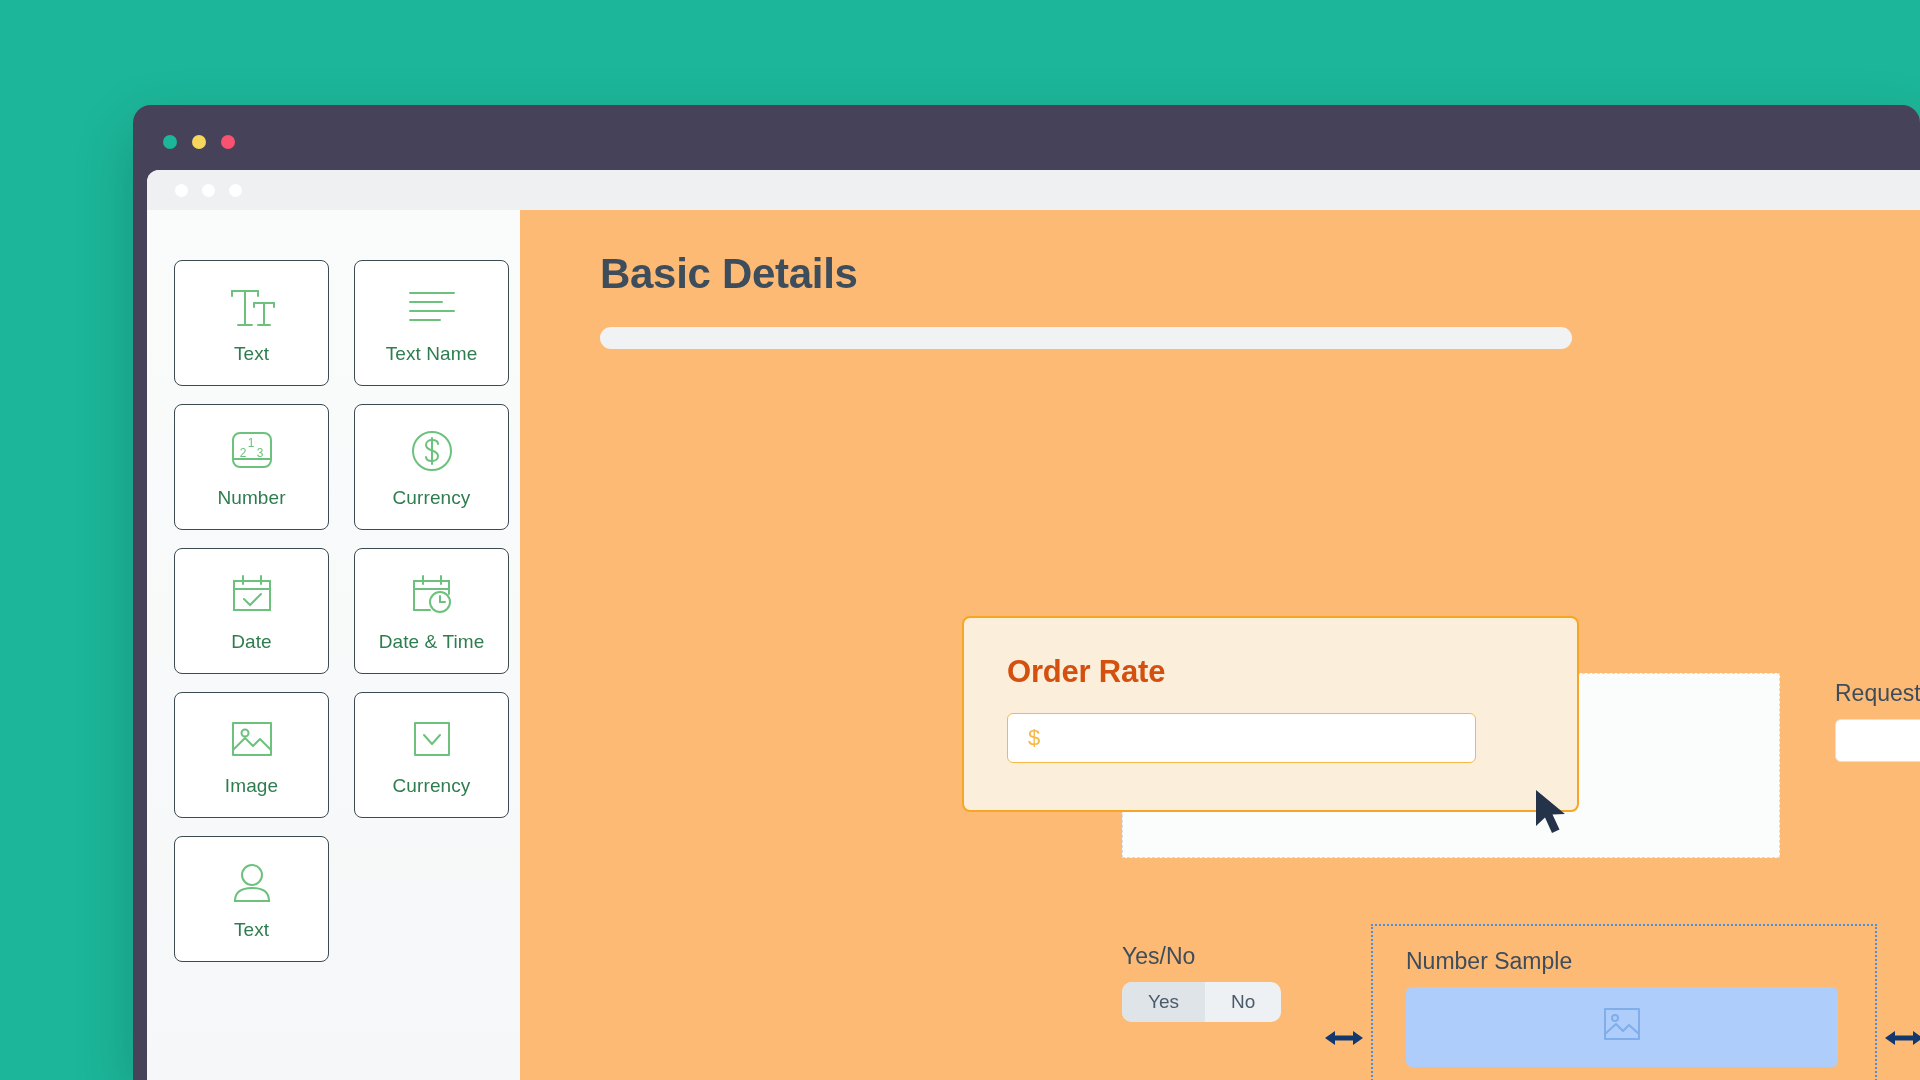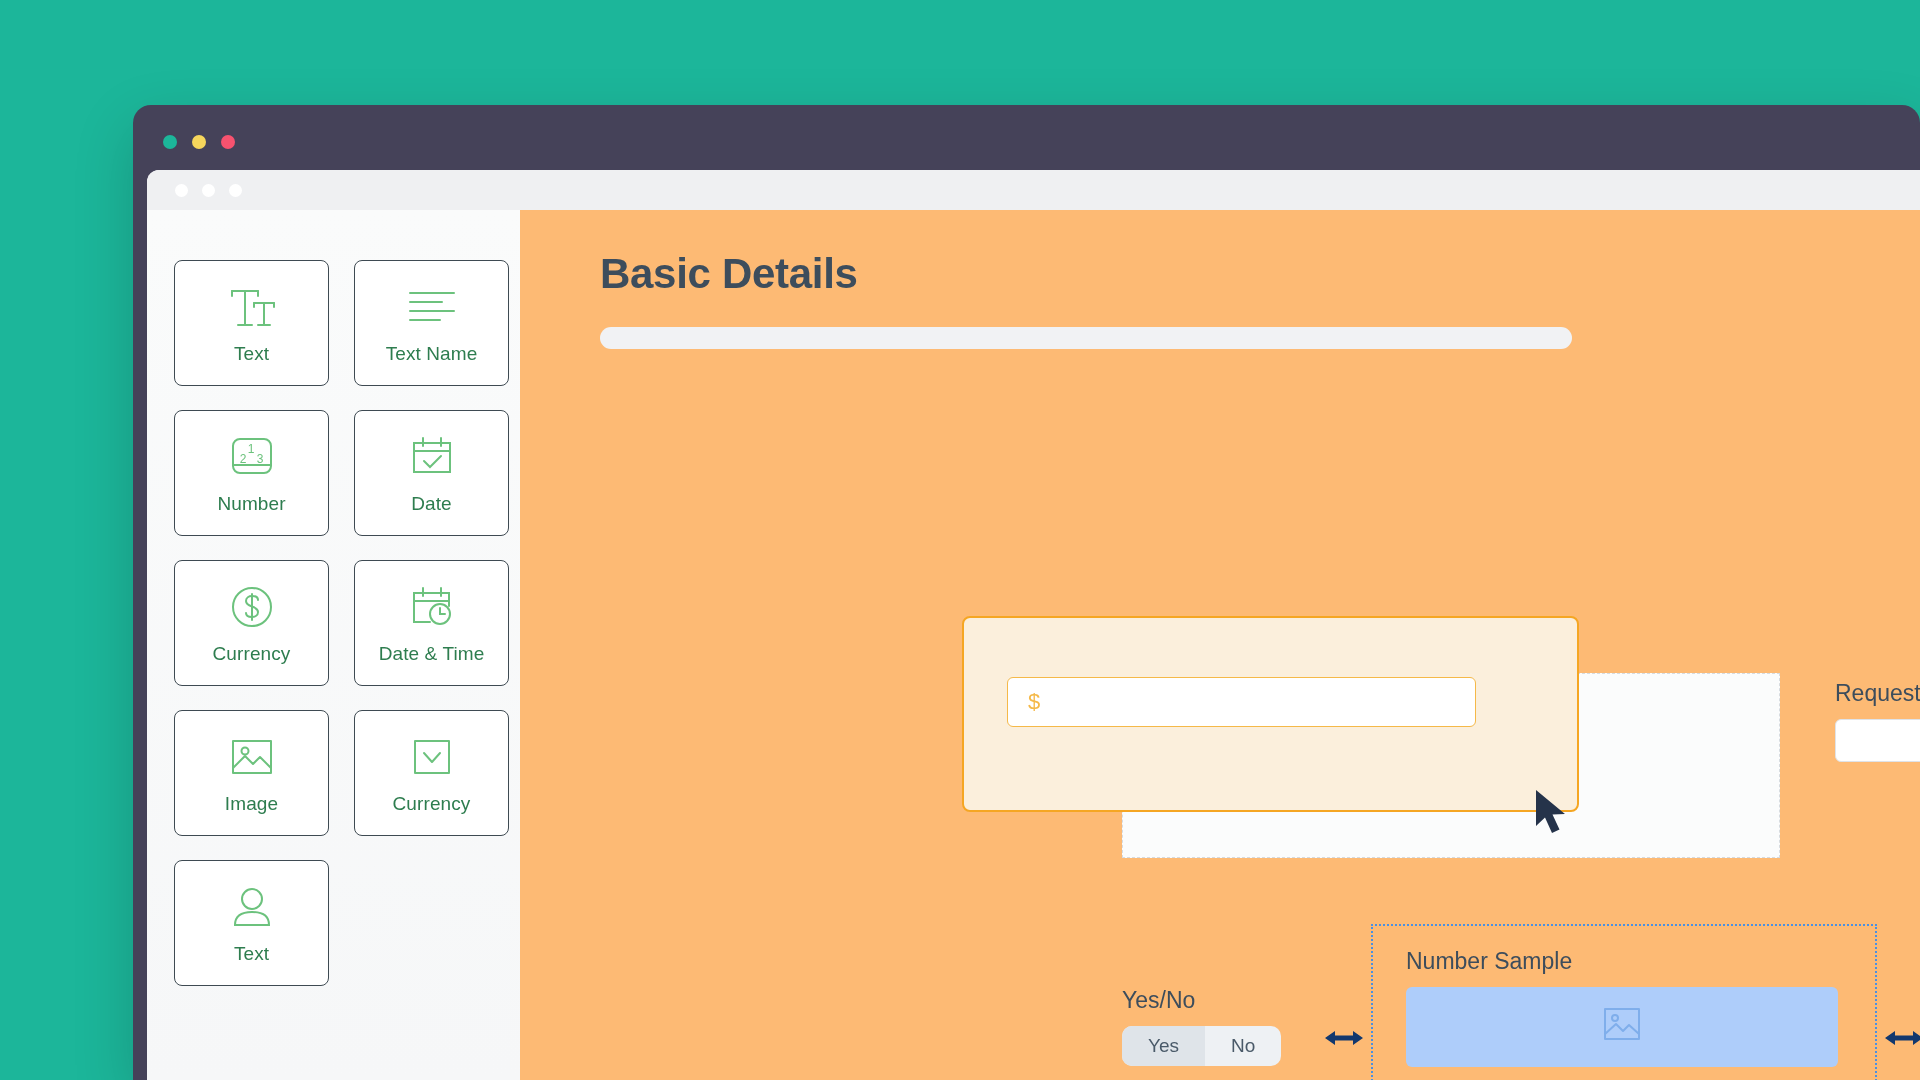--- a/index.html
+++ b/index.html
@@ -77,21 +77,21 @@
     flex: 0 0 373px;
     background: linear-gradient(180deg,#FAFBFB 0%, #F6F7F8 100%);
     padding: 50px 0 0 27px;
     position: relative;
     overflow: hidden;
   }
 
   #palette-grid {
     display: grid;
     grid-template-columns: 155px 155px;
-    gap: 24px 25px;
+    gap: 18px 25px;
   }
 
   .widget-card {
     height: 126px;
     background: #FFFFFF;
     border: 1px solid #3E4A52;
     border-radius: 8px;
     display: flex;
     flex-direction: column;
     align-items: center;
@@ -170,21 +170,20 @@
     top: 470px;
     width: 432px;
   }
 
   
   #field-yesno {
     position: absolute;
     left: 602px;
     top: 733px;
     width: 160px;
-    margin-top: 44px;
   }
   .segmented {
     margin-top: 12px;
     display: inline-flex;
     border-radius: 10px;
     overflow: hidden;
     background: #EEF1F4;
   }
   .seg-btn {
     padding: 9px 26px;
@@ -333,40 +332,40 @@
                 <text x="24" y="19" font-family="Liberation Sans, sans-serif" font-size="12" fill="#6CC27D" stroke="none" text-anchor="middle">1</text>
                 <text x="16" y="29" font-family="Liberation Sans, sans-serif" font-size="12" fill="#6CC27D" stroke="none" text-anchor="middle">2</text>
                 <text x="33" y="29" font-family="Liberation Sans, sans-serif" font-size="12" fill="#6CC27D" stroke="none" text-anchor="middle">3</text>
               </svg>
             </span>
             <span class="wc-label">Number</span>
           </div>
 
           <div class="widget-card">
             <span class="wc-icon">
+              <svg width="48" height="48" viewBox="0 0 48 48" fill="none" stroke="#6CC27D" stroke-width="2" stroke-linecap="round">
+                <circle cx="24" cy="24" r="19"></circle>
+                <path d="M24 11 V37"></path>
+                <path d="M30 17 C30 14 27 13 24 13 C21 13 18 14.5 18 18 C18 21.5 21 22.5 24 23.5 C27 24.5 30 25.5 30 29 C30 32.5 27 34 24 34 C21 34 18 33 18 30"></path>
+              </svg>
+            </span>
+            <span class="wc-label">Currency</span>
+          </div>
+
+          <div class="widget-card">
+            <span class="wc-icon">
               <svg width="50" height="46" viewBox="0 0 50 46" fill="none" stroke="#6CC27D" stroke-width="2" stroke-linecap="round">
                 <rect x="7" y="9" width="36" height="29"></rect>
                 <path d="M7 17 H43"></path>
                 <path d="M16 4 V12"></path>
                   <path d="M34 4 V12"></path>
                 <path d="M17 27 L23 33 L34 22"></path>
               </svg>
             </span>
             <span class="wc-label">Date</span>
-          </div>
-
-          <div class="widget-card">
-            <span class="wc-icon">
-              <svg width="48" height="48" viewBox="0 0 48 48" fill="none" stroke="#6CC27D" stroke-width="2" stroke-linecap="round">
-                <circle cx="24" cy="24" r="19"></circle>
-                <path d="M24 11 V37"></path>
-                <path d="M30 17 C30 14 27 13 24 13 C21 13 18 14.5 18 18 C18 21.5 21 22.5 24 23.5 C27 24.5 30 25.5 30 29 C30 32.5 27 34 24 34 C21 34 18 33 18 30"></path>
-              </svg>
-            </span>
-            <span class="wc-label">Currency</span>
           </div>
 
           <div class="widget-card">
             <span class="wc-icon">
               <svg width="50" height="46" viewBox="0 0 50 46" fill="none" stroke="#6CC27D" stroke-width="2" stroke-linecap="round">
                 <path d="M42 22 V9 H7 V38 H23"></path>
                 <path d="M7 17 H42"></path>
                 <path d="M16 4 V12"></path>
                   <path d="M34 4 V12"></path>
                 <circle cx="33" cy="30" r="10"></circle>
@@ -449,20 +448,21 @@
             </svg>
           </span>
           <span class="resize-handle" id="handle-right">
             <svg width="42" height="22" viewBox="0 0 42 22" fill="#12386E">
               <path d="M2 11 L12 4 L12 8.5 L30 8.5 L30 4 L40 11 L30 18 L30 13.5 L12 13.5 L12 18 Z"></path>
             </svg>
           </span>
         </div>
 
         <div id="drag-popup">
+          <div id="drag-popup-title">Order Rate</div>
           <div id="drag-popup-input">$</div>
         </div>
 
         <div id="mouse-cursor">
           <svg width="46" height="52" viewBox="0 0 46 52" fill="#25334A">
             <path d="M4 2 L4 38 L13 29.5 L20 45 L27.5 41.5 L20.5 26.5 L33 26 Z"></path>
           </svg>
         </div>
 
       </div>

